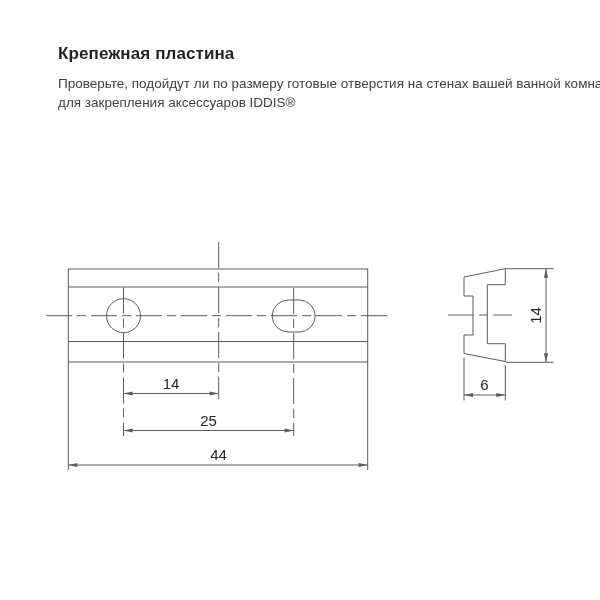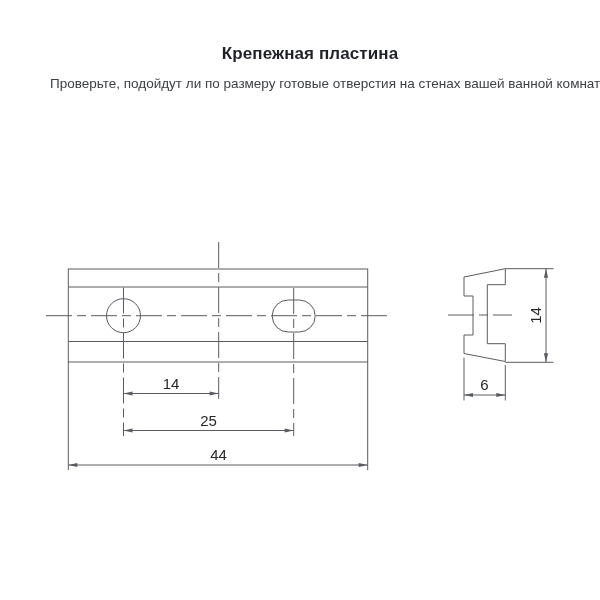--- a/index.html
+++ b/index.html
@@ -13,23 +13,22 @@
   html,body{width:600px;height:600px;}
   body{
     position:relative;
     width:600px;height:600px;
     background:var(--background);
     font-family:"Liberation Sans", sans-serif;
     overflow:hidden;
   }
   .header{
     position:absolute;
-    left:50px;top:44px;
+    left:58px;top:44px;
     width:520px;
-    text-align:center;
   }
   .page-title{
     font-size:17px;
     font-weight:bold;
     color:var(--title-text);
     letter-spacing:.1px;
   }
   .page-desc{
     margin-top:11px;
     font-size:13.5px;
@@ -51,20 +50,21 @@
     font-size:15px;
   }
 </style>
 </head>
 <body>
 
 <div class="header">
   <div class="page-title">Крепежная пластина</div>
   <div class="page-desc">
     <div class="desc-line">Проверьте, подойдут ли по размеру готовые отверстия на стенах вашей ванной комнаты</div>
+    <div class="desc-line">для закрепления аксессуаров IDDIS®</div>
   </div>
 </div>
 
 <svg class="drawing" viewBox="0 0 600 600" aria-hidden="true">
 
   <g>
 
     <rect class="stroke" x="68.3" y="269" width="299.4" height="93"></rect>
 
     <line class="stroke" x1="68.3" y1="287" x2="367.7" y2="287"></line>

